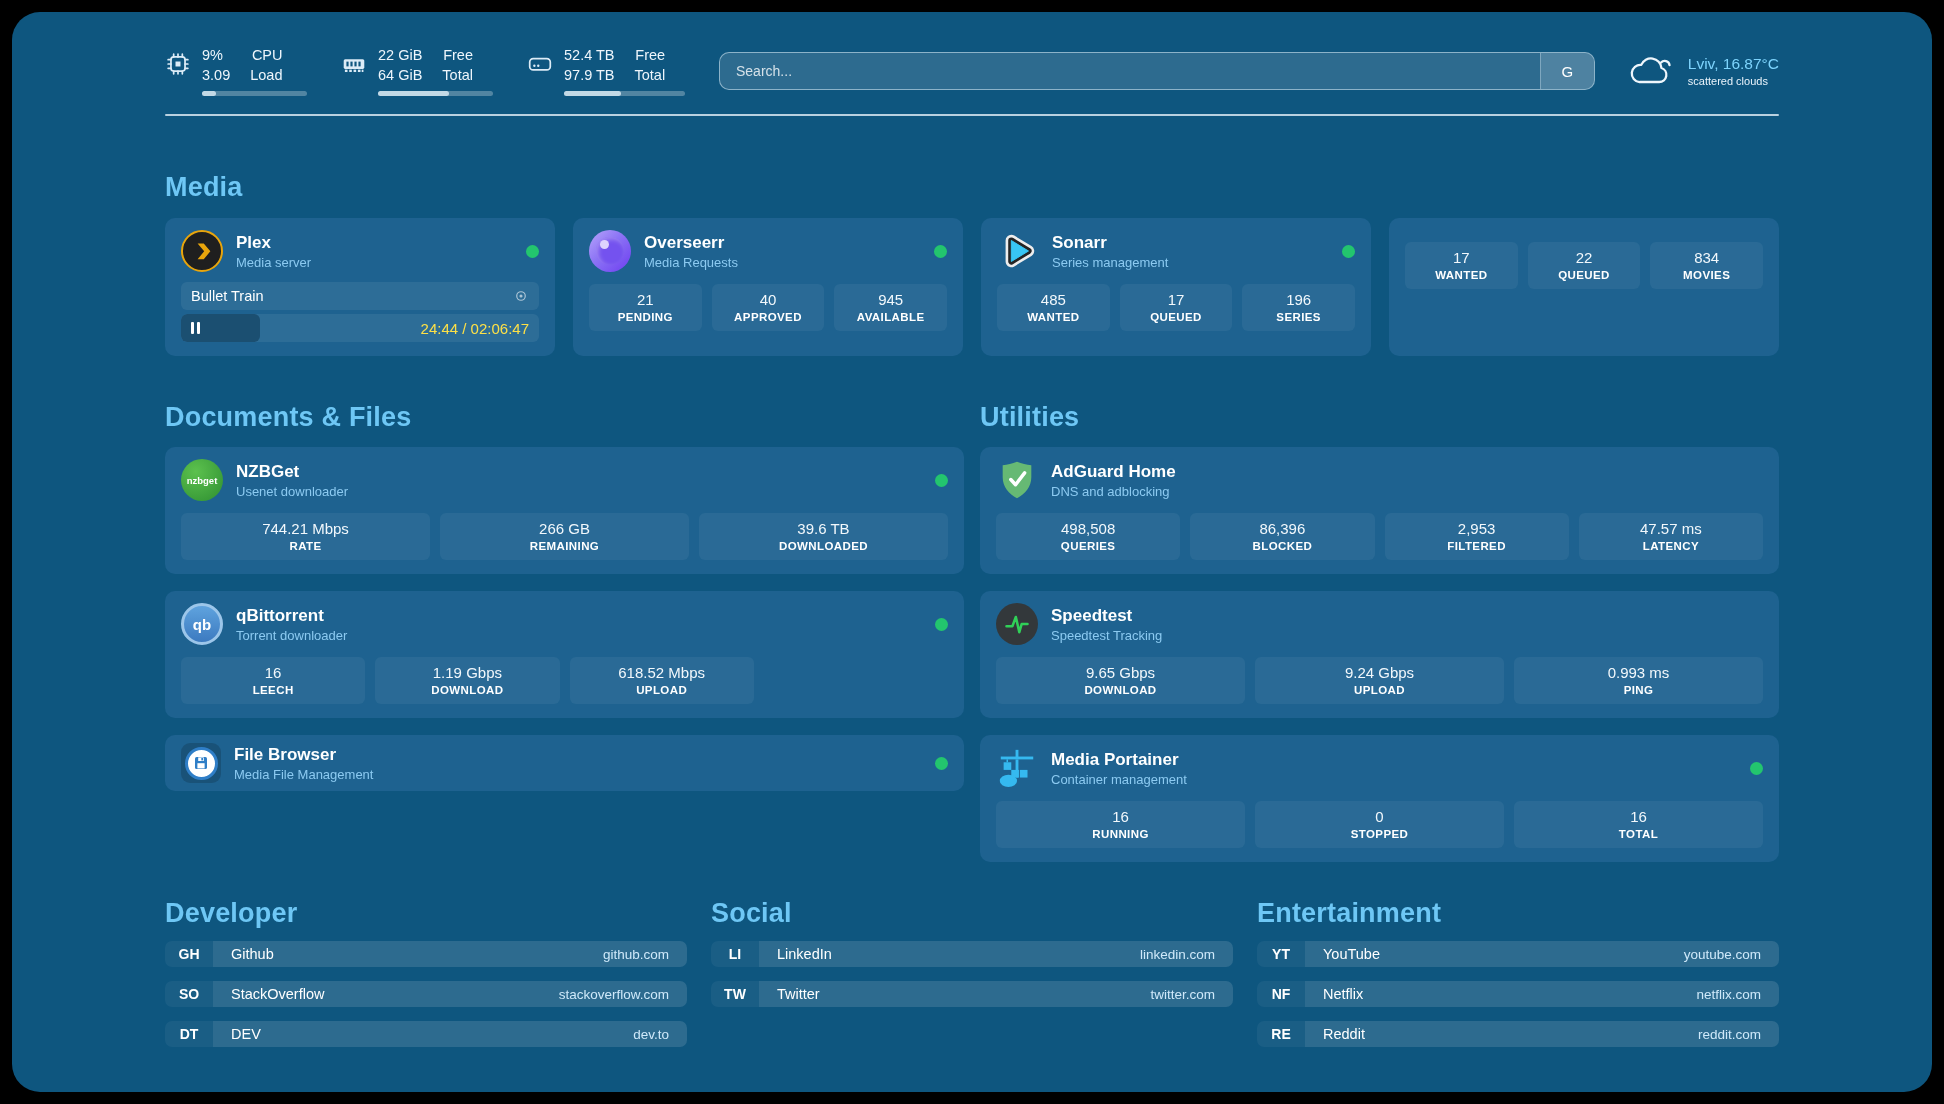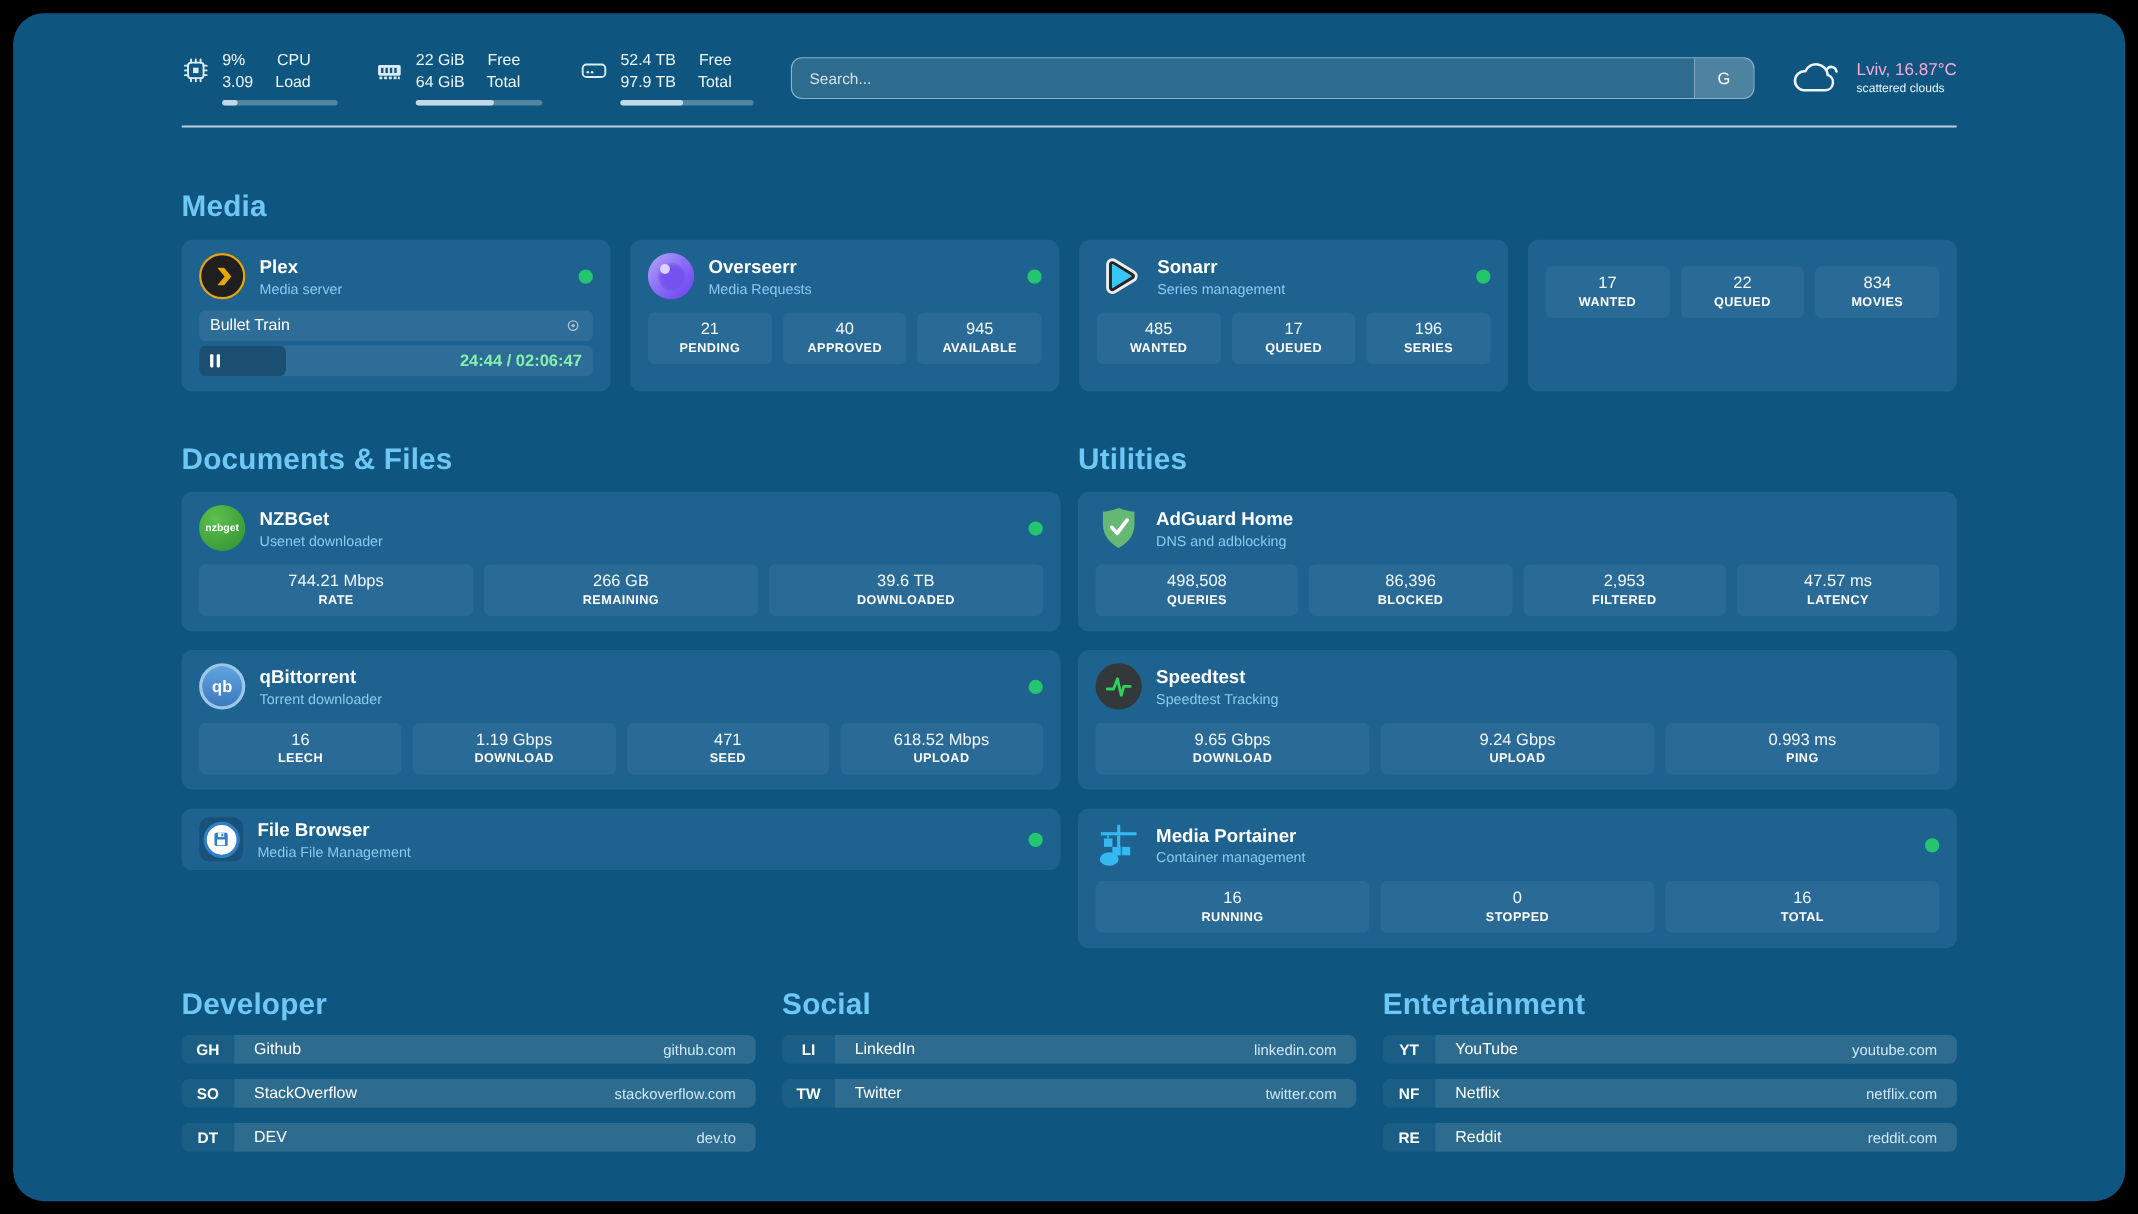--- a/index.html
+++ b/index.html
@@ -26,21 +26,21 @@
   .search-input{width:100%;height:38px;background:rgba(255,255,255,0.13);
     border:1px solid rgba(220,238,250,0.55);border-radius:10px;color:#fff;
     padding:0 72px 0 16px;font-size:14px;outline:none;font-family:"Liberation Sans",sans-serif;}
   .search-input::placeholder{color:rgba(255,255,255,0.8);}
   .search-key{position:absolute;right:1px;top:1px;bottom:1px;width:54px;
     background:rgba(255,255,255,0.16);border-left:1px solid rgba(220,238,250,0.35);
     border-radius:0 9px 9px 0;display:flex;align-items:center;justify-content:center;
     color:#fff;font-size:15px;cursor:pointer;}
   .weather{display:flex;align-items:center;gap:13px;}
   .weather-txt{display:flex;flex-direction:column;gap:2px;}
-  .weather-loc{font-size:15.5px;color:#f9a8d4;}
+  .weather-loc{font-size:15.5px;color:#7dd3fc;}
   .weather-cond{font-size:11px;color:#e9f3fb;}
   .divider{margin-top:18px;height:2px;background:rgba(233,244,251,0.78);border-radius:1px;}
   
   .sec-title{color:#6ec7f5;font-size:27px;font-weight:600;letter-spacing:.2px;line-height:1.15;}
   .media-section{margin-top:56px;}
   .media-row{margin-top:15px;display:grid;grid-template-columns:repeat(4,1fr);gap:18px;}
   .card{background:#1e6290;border-radius:10px;padding:12px 16px 14px;cursor:pointer;}
   .card-head{display:flex;align-items:center;gap:13px;}
   .icon-badge{width:42px;height:42px;flex:none;position:relative;}
   .card-titles{display:flex;flex-direction:column;gap:2px;}
@@ -54,21 +54,21 @@
   .stat-lab{color:#fff;font-size:11.5px;font-weight:700;letter-spacing:.4px;margin-top:3px;}
   
   .np-row1{margin-top:10px;height:28px;background:rgba(255,255,255,0.07);border-radius:6px;
            display:flex;align-items:center;padding:0 10px;color:#fff;font-size:14.5px;}
   .np-gear{margin-left:auto;opacity:.6;display:flex;cursor:pointer;}
   .np-row2{margin-top:4px;height:28px;background:rgba(255,255,255,0.07);border-radius:6px;
            position:relative;display:flex;align-items:center;overflow:hidden;}
   .np-progress{position:absolute;left:0;top:0;bottom:0;width:22%;background:rgba(7,43,66,0.45);border-radius:6px;}
   .np-pause{position:relative;margin-left:10px;display:flex;gap:3px;cursor:pointer;}
   .np-pause span{width:3px;height:12px;background:#fff;border-radius:1px;}
-  .np-time{margin-left:auto;margin-right:10px;color:#86efac;font-size:15px;font-weight:700;position:relative;}
+  .np-time{margin-left:auto;margin-right:10px;color:#fde047;font-size:15px;font-weight:400;position:relative;}
   
   .two-col{margin-top:46px;display:grid;grid-template-columns:1fr 1fr;gap:16px;}
   .col-cards{margin-top:14px;display:flex;flex-direction:column;gap:17px;}
   .card.compact{padding:8px 16px;}
   .card.compact .icon-badge{width:40px;height:40px;}
   
   .links{margin-top:36px;display:grid;grid-template-columns:1fr 1fr 1fr;gap:24px;}
   .link-rows{margin-top:12px;display:flex;flex-direction:column;gap:14px;}
   .link-row{display:flex;height:26px;cursor:pointer;}
   .link-abbr{width:48px;flex:none;background:rgba(255,255,255,0.05);border-radius:7px 0 0 7px;
@@ -364,24 +364,20 @@
             <div class="stats-row c4">
               <div class="stat-box">
                 <div class="stat-val">16</div>
                 <div class="stat-lab">LEECH</div>
               </div>
               <div class="stat-box">
                 <div class="stat-val">1.19 Gbps</div>
                 <div class="stat-lab">DOWNLOAD</div>
               </div>
               <div class="stat-box">
-                <div class="stat-val">471</div>
-                <div class="stat-lab">SEED</div>
-              </div>
-              <div class="stat-box">
                 <div class="stat-val">618.52 Mbps</div>
                 <div class="stat-lab">UPLOAD</div>
               </div>
             </div>
           </div>
 
           <div class="card compact">
             <div class="card-head">
               <div class="icon-badge">
                 <div class="fb-outer">

